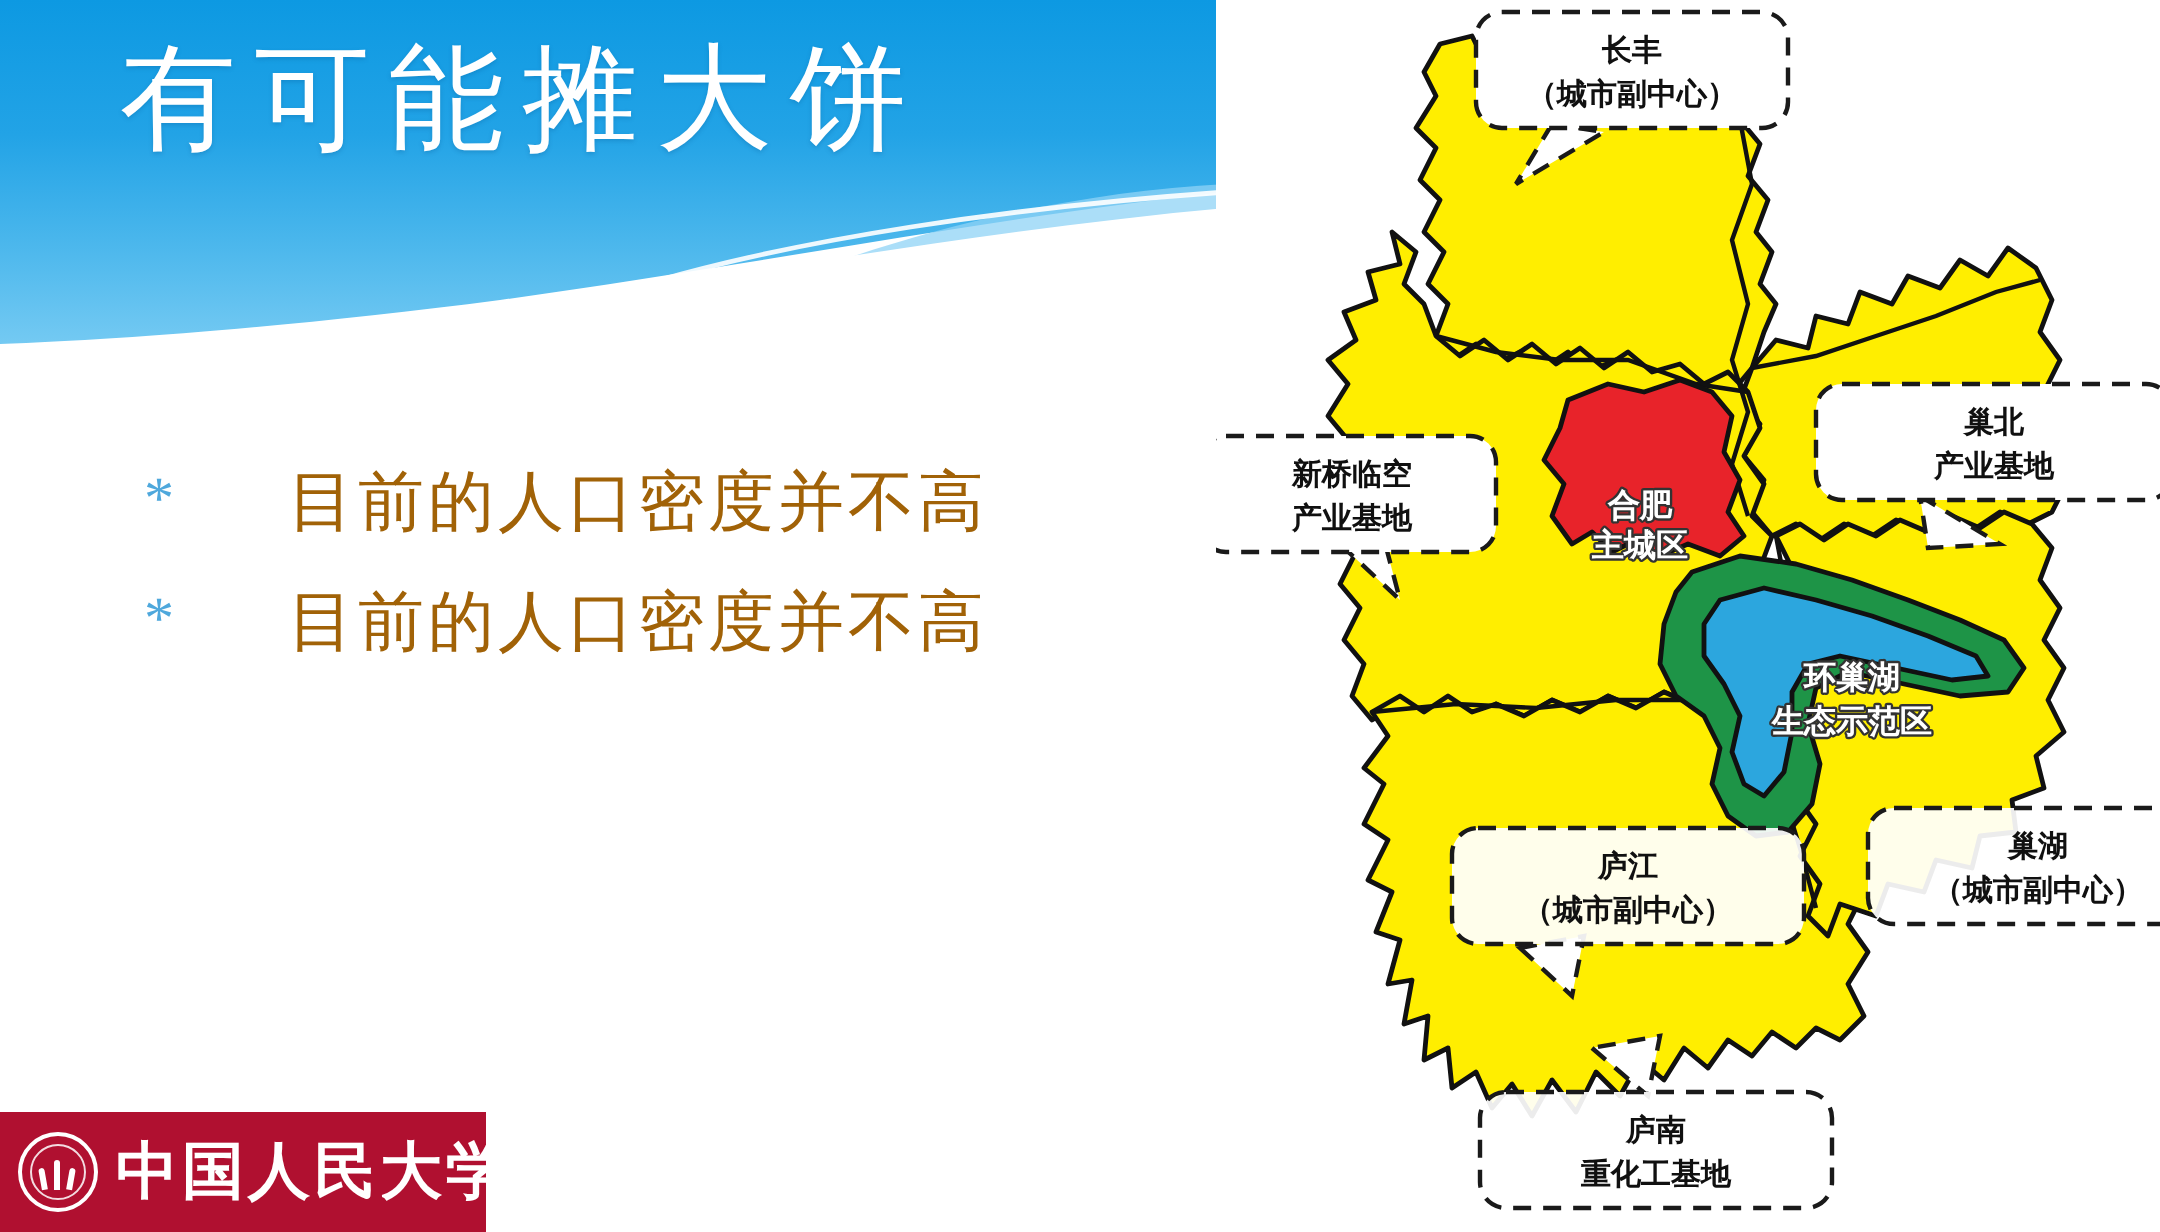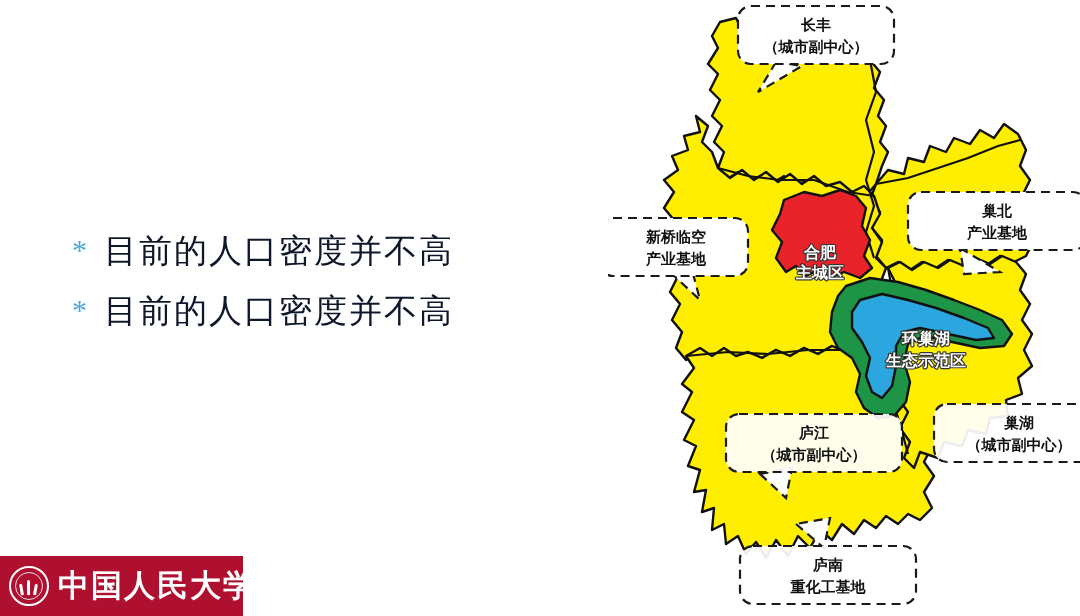--- a/index.html
+++ b/index.html
@@ -44,26 +44,27 @@
   }
   .bullet .star{
     color:#4fa8dc;
     font-size:30px;
     line-height:44px;
     width:32px;
     flex:0 0 32px;
     font-family:"Liberation Serif", serif;
   }
   .bullet .btext{
-    color:#0f172a;
+    color:#a16207;
     font-size:33px;
     line-height:46px;
     letter-spacing:2px;
     font-family:Liberation Sans, sans-serif;
     white-space:nowrap;
+    margin-left:40px;
   }
 
   
   #logo{
     position:absolute;left:0;top:556px;width:243px;height:60px;
     background:#b01030;
     display:flex;align-items:center;
   }
   #logo .emblem{
     width:40px;height:40px;margin-left:9px;margin-right:9px;
@@ -117,20 +118,30 @@
     stroke:#333333;stroke-width:2.4;stroke-linejoin:round;
   }
   .region{stroke:#111111;stroke-width:2.4;stroke-linejoin:round;}
   .subline{fill:none;stroke:#111111;stroke-width:2.2;}
 </style>
 </head>
 <body>
 
 <div id="slide">
 
+  <div id="banner">
+    <div class="bg"></div>
+    <svg viewBox="0 0 613 176" preserveAspectRatio="none">
+      <path d="M0,176 L613,176 L613,96 C500,108 380,132 250,150 C150,163 60,170 0,172 Z" fill="#ffffff"></path>
+      <path d="M330,176 L613,176 L613,92 C540,96 470,112 410,134 C382,145 354,160 330,176 Z" fill="#8fd3f6" opacity="0.75"></path>
+      <path d="M0,176 L613,176 L613,104 C480,116 350,142 220,158 C130,168 55,173 0,175 Z" fill="#ffffff"></path>
+      <path d="M613,96 C500,104 400,120 330,140" fill="none" stroke="#ffffff" stroke-width="2.4" opacity="0.9"></path>
+    </svg>
+    <div id="title">有可能摊大饼</div>
+  </div>
 
   <div id="bullets">
     <div class="bullet">
       <span class="star">*</span>
       <span class="btext">目前的人口密度并不高</span>
     </div>
     <div class="bullet">
       <span class="star">*</span>
       <span class="btext">目前的人口密度并不高</span>
     </div>

